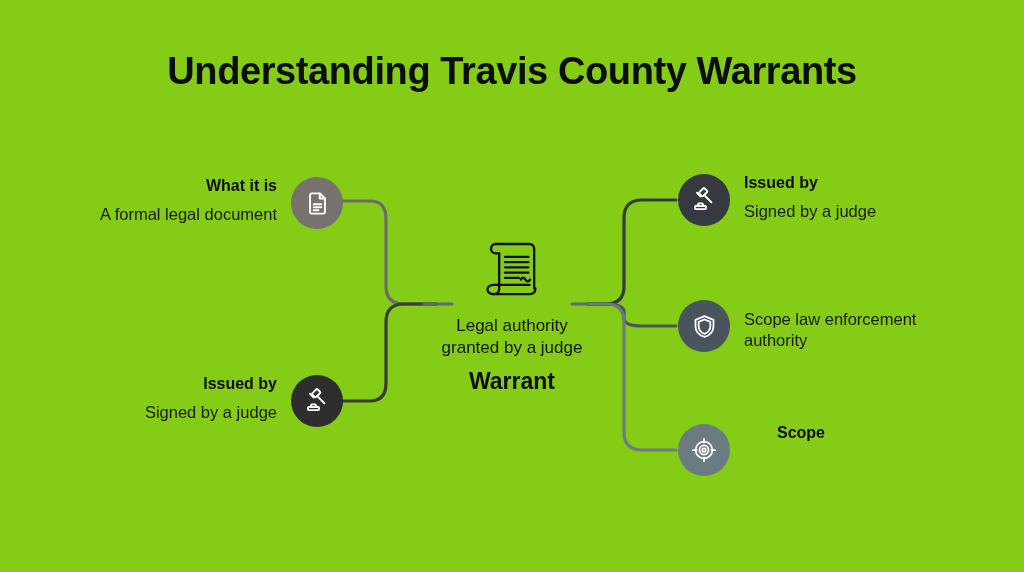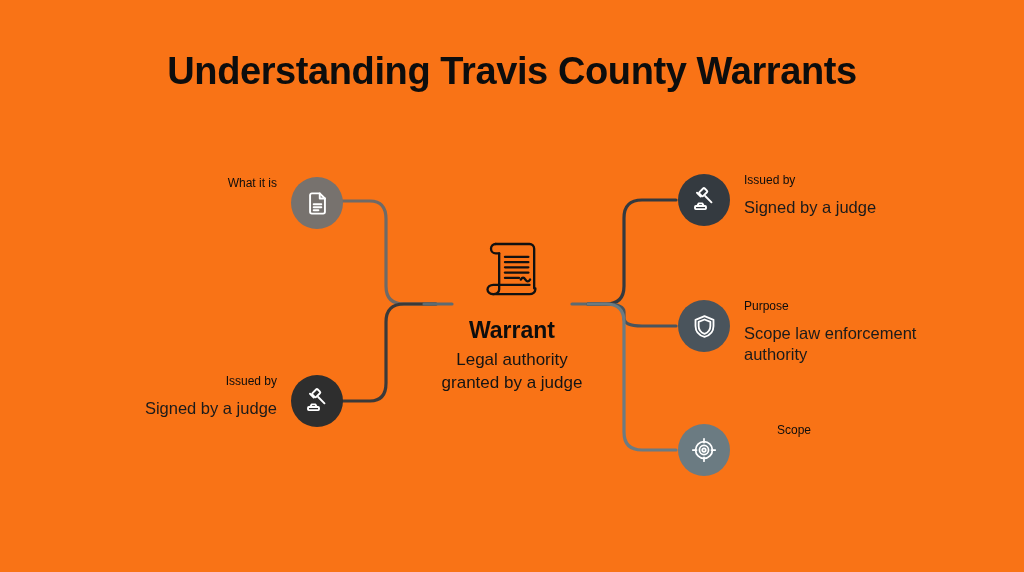--- a/index.html
+++ b/index.html
@@ -10,21 +10,21 @@
   }
   body {
     font-family: "Liberation Sans", sans-serif;
     color: #111111;
     -webkit-font-smoothing: antialiased;
   }
   #canvas {
     position: relative;
     width: 1024px;
     height: 572px;
-    background: #f97316;
+    background: #84cc16;
     overflow: hidden;
   }
 
   
   #page-title {
     position: absolute;
     left: 0;
     top: 50px;
     width: 1024px;
     text-align: center;
@@ -62,22 +62,22 @@
     align-items: center;
     justify-content: center;
     box-sizing: border-box;
   }
   .badge svg { display: block; }
 
   .txt-left  { text-align: right; }
   .txt-right { text-align: left; }
 
   .n-title {
-    font-size: 12px;
-    font-weight: normal;
+    font-size: 16px;
+    font-weight: bold;
     color: #0d0d0d;
     line-height: 1.15;
     white-space: nowrap;
   }
   .n-desc {
     font-size: 16.5px;
     font-weight: normal;
     color: #1b1b1b;
     line-height: 1.3;
     margin-top: 9px;
@@ -149,20 +149,21 @@
     <path d="M588 304 H606 Q624 304 624 286 V218 Q624 200 642 200 H676" stroke="#343a40" stroke-width="3.2" stroke-linecap="round" fill="none"></path>
 
     <path d="M588 304 H606 Q624 304 624 312 V318 Q624 326 642 326 H676" stroke="#4a545c" stroke-width="3.2" stroke-linecap="round" fill="none"></path>
 
     <path d="M588 304 H606 Q624 304 624 322 V432 Q624 450 642 450 H676" stroke="#6b7b82" stroke-width="3.2" stroke-linecap="round" fill="none"></path>
   </svg>
 
   <div class="node left" id="node-what-it-is">
     <div class="textwrap txt-left">
       <div class="n-title">What it is</div>
+      <div class="n-desc">A formal legal document</div>
     </div>
     <div class="badge" style="background:#77726e;">
       <span>
         <svg width="27" height="27" viewBox="0 0 24 24" fill="none" stroke="#ffffff" stroke-width="1.7" stroke-linecap="round" stroke-linejoin="round">
           <path d="M14 3H7a1.6 1.6 0 0 0-1.6 1.6v14.8A1.6 1.6 0 0 0 7 21h10a1.6 1.6 0 0 0 1.6-1.6V7.6z"></path>
           <path d="M14 3v4.6h4.6"></path>
           <path d="M8.6 12.6h6.8"></path>
           <path d="M8.6 15.4h6.8"></path>
           <path d="M8.6 18h4.2"></path>
         </svg>
@@ -196,23 +197,23 @@
         <path d="M15 14 v31 a5 4 0 0 1 -5 4 h31 a5 4 0 0 0 5 -4 v-1"></path>
         <path d="M10 49 a5 4 0 0 1 -5 -4 a5 4 0 0 1 5 -4 h31"></path>
         <path d="M20 17 H40"></path>
           <path d="M20 21.5 H40"></path>
           <path d="M20 26 H40"></path>
         <path d="M20 30.5 H40"></path>
           <path d="M20 35 H32"></path>
         <path d="M33.5 36.5 q2-3.2 4 0 q2 3.2 4 0" stroke-width="2"></path>
       </svg>
     </div>
-    <div id="warrant-title">Warrant</div>
     <div id="warrant-desc">Legal authority
 granted by a judge</div>
+    <div id="warrant-title">Warrant</div>
   </div>
 
   <div class="node right" id="node-issued-by">
     <div class="badge" style="background:#343a40;">
       <span>
         <svg width="28" height="28" viewBox="0 0 24 24" fill="none" stroke="#ffffff" stroke-width="1.65" stroke-linecap="round" stroke-linejoin="round">
           <rect x="8.1" y="3.0" width="6.4" height="4.6" rx="1" transform="rotate(-45 11.3 5.3)"></rect>
           <path d="M13.0 8.6 L18.4 14.0"></path>
           <path d="M9.2 9.0 L6.0 5.8"></path>
           <rect x="4.3" y="17.2" width="9.4" height="2.6" rx="0.7"></rect>
@@ -229,21 +230,20 @@
   <div class="node right" id="node-purpose">
     <div class="badge" style="background:#4a545c;">
       <span>
         <svg width="27" height="27" viewBox="0 0 24 24" fill="none" stroke="#ffffff" stroke-width="1.6" stroke-linecap="round" stroke-linejoin="round">
           <path d="M12 2.8 L20 6.1 v5.4 c0 5.1 -3.4 8.4 -8 9.7 c-4.6 -1.3 -8 -4.6 -8 -9.7 V6.1z"></path>
           <path d="M12 5.8 L17.2 7.9 v3.6 c0 3.6 -2.3 6 -5.2 7 c-2.9 -1 -5.2 -3.4 -5.2 -7 V7.9z"></path>
         </svg>
       </span>
     </div>
     <div class="textwrap txt-right">
-      <div class="n-title">Purpose</div>
       <div class="n-desc">Scope law enforcement
 authority</div>
     </div>
   </div>
 
   <div class="node right" id="node-scope">
     <div class="badge" style="background:#6b7b82;">
       <span>
         <svg width="28" height="28" viewBox="0 0 24 24" fill="none" stroke="#ffffff" stroke-width="1.5" stroke-linecap="round" stroke-linejoin="round">
           <circle cx="12" cy="12" r="7.2"></circle>

